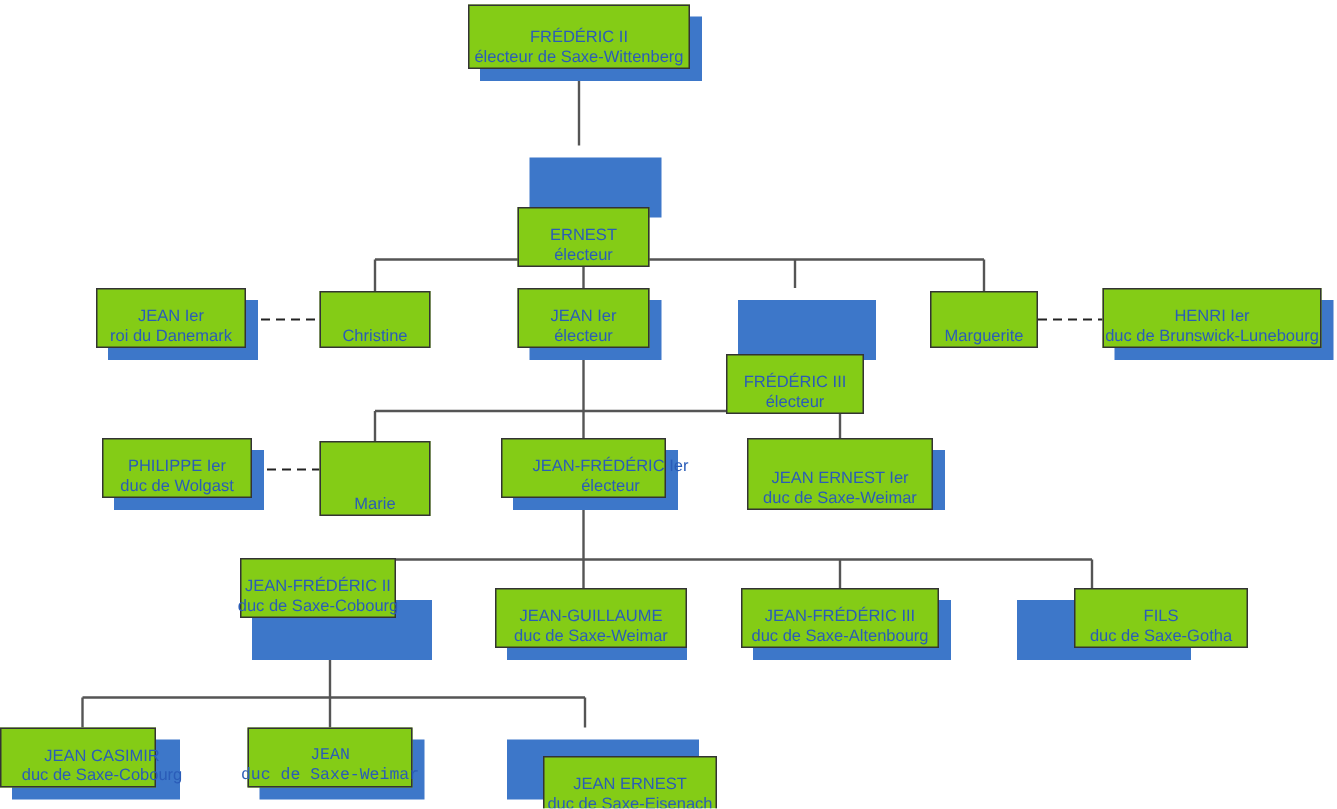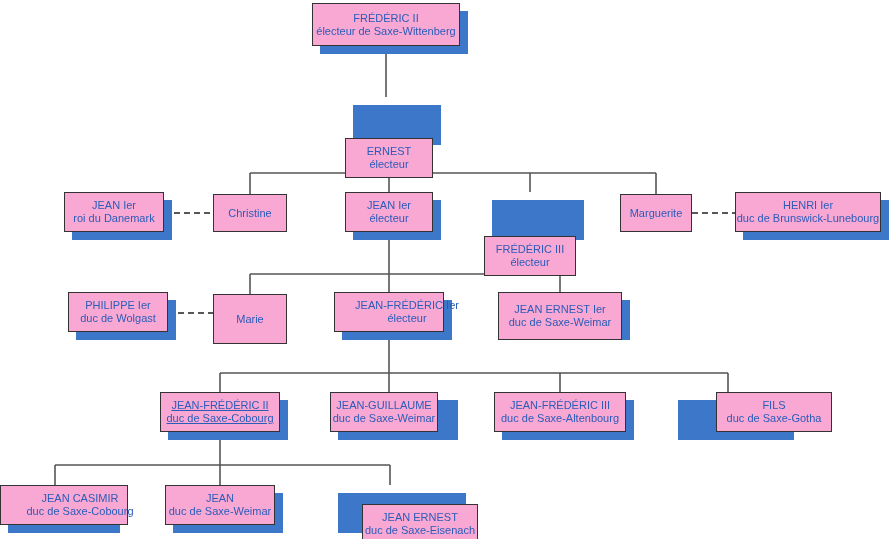--- a/index.html
+++ b/index.html
@@ -21,30 +21,30 @@
     position: absolute;
     left: 0;
     top: 0;
     width: 891px;
     height: 539px;
     pointer-events: none;
   }
   .node {
     position: absolute;
     box-sizing: border-box;
-    background: #f9a8d4;
+    background: #84cc16;
     border: 1px solid #333333;
     color: #2a5cb8;
     font-size: 11px;
     line-height: 13px;
     text-align: center;
     display: flex;
     flex-direction: column;
     align-items: center;
-    justify-content: center;
+    justify-content: flex-end;
     z-index: 5;
   }
   .node .ln {
     display: block;
     white-space: nowrap;
   }
   .shadow {
     position: absolute;
     background: #3d77c9;
     z-index: 2;
@@ -145,41 +145,41 @@
         <span class="ln">Marie</span>
       </div>
       <div class="node" style="left: 334px; top: 292px; width: 110px; height: 40px; padding-left: 36px;">
         <span class="ln">JEAN-FRÉDÉRIC Ier</span>
         <span class="ln">électeur</span>
       </div>
       <div class="node" style="left: 498px; top: 292px; width: 124px; height: 48px;">
         <span class="ln">JEAN ERNEST Ier</span>
         <span class="ln">duc de Saxe-Weimar</span>
       </div>
-      <div class="node" style="left: 160px; top: 392px; width: 120px; height: 40px; text-decoration: underline;">
+      <div class="node" style="left: 160px; top: 372px; width: 104px; height: 40px;">
         <span class="ln">JEAN-FRÉDÉRIC II</span>
         <span class="ln">duc de Saxe-Cobourg</span>
       </div>
-      <div class="node" style="left: 330px; top: 392px; width: 108px; height: 40px;">
+      <div class="node" style="left: 330px; top: 392px; width: 128px; height: 40px;">
         <span class="ln">JEAN-GUILLAUME</span>
         <span class="ln">duc de Saxe-Weimar</span>
       </div>
       <div class="node" style="left: 494px; top: 392px; width: 132px; height: 40px;">
         <span class="ln">JEAN-FRÉDÉRIC III</span>
         <span class="ln">duc de Saxe-Altenbourg</span>
       </div>
       <div class="node" style="left: 670px; top: 392px; width: 116px; height: 40px; margin-left: 46px;">
         <span class="ln">FILS</span>
         <span class="ln">duc de Saxe-Gotha</span>
       </div>
-      <div class="node" style="left: 0px; top: 485px; width: 128px; height: 40px; padding-left: 32px;">
+      <div class="node" style="left: 0px; top: 485px; width: 104px; height: 40px; padding-left: 32px;">
         <span class="ln">JEAN CASIMIR</span>
         <span class="ln">duc de Saxe-Cobourg</span>
       </div>
-      <div class="node" style="left: 165px; top: 485px; width: 110px; height: 40px;">
+      <div class="node" style="left: 165px; top: 485px; width: 110px; height: 40px; font-family: Liberation Mono, monospace;">
         <span class="ln">JEAN</span>
         <span class="ln">duc de Saxe-Weimar</span>
       </div>
       <div class="node" style="left: 330px; top: 504px; width: 116px; height: 40px; margin-left: 32px;">
         <span class="ln">JEAN ERNEST</span>
         <span class="ln">duc de Saxe-Eisenach</span>
       </div>
     </div>
 
 </div>

